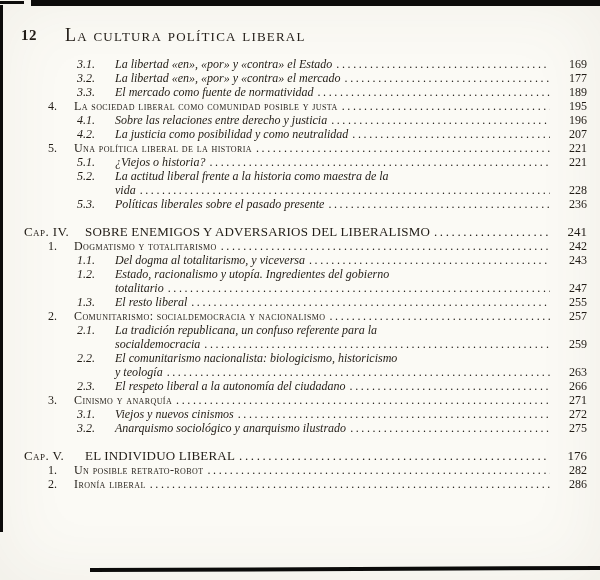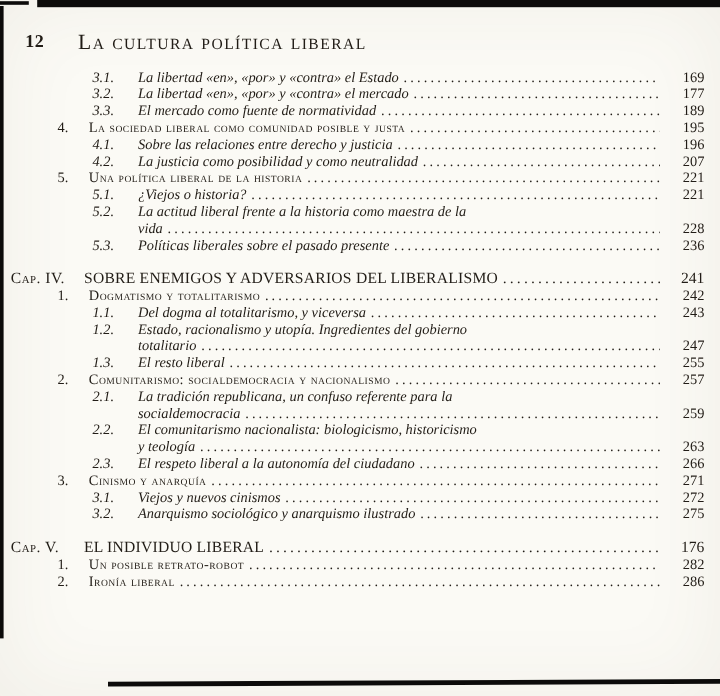--- a/index.html
+++ b/index.html
@@ -36,21 +36,21 @@
   }
   .page { flex:none; width:32px; text-align:right; font-style:normal; }
 
   .lvl-sub { padding-left:77px; font-style:italic; }
   .lvl-sub .num { width:38px; }
 
   .lvl-section { padding-left:48px; }
   .lvl-section .num { width:26px; }
   .lvl-section .t { font-variant:small-caps; letter-spacing:.4px; }
 
-  .lvl-chapter { padding-left:9px; margin-top:13px; font-size:13px; line-height:15px; }
+  .lvl-chapter { padding-left:9px; margin-top:13px; font-size:13px; line-height:15px;margin-left:15px; }
   .lvl-chapter .num { width:61px; font-variant:small-caps; letter-spacing:.4px; }
   .lvl-chapter .t { letter-spacing:.2px; }
 </style>
 </head>
 <body>
 
 <div class="scan">
   <div class="edge edge-top-left"></div>
   <div class="edge edge-top"></div>
   <div class="edge edge-left"></div>

